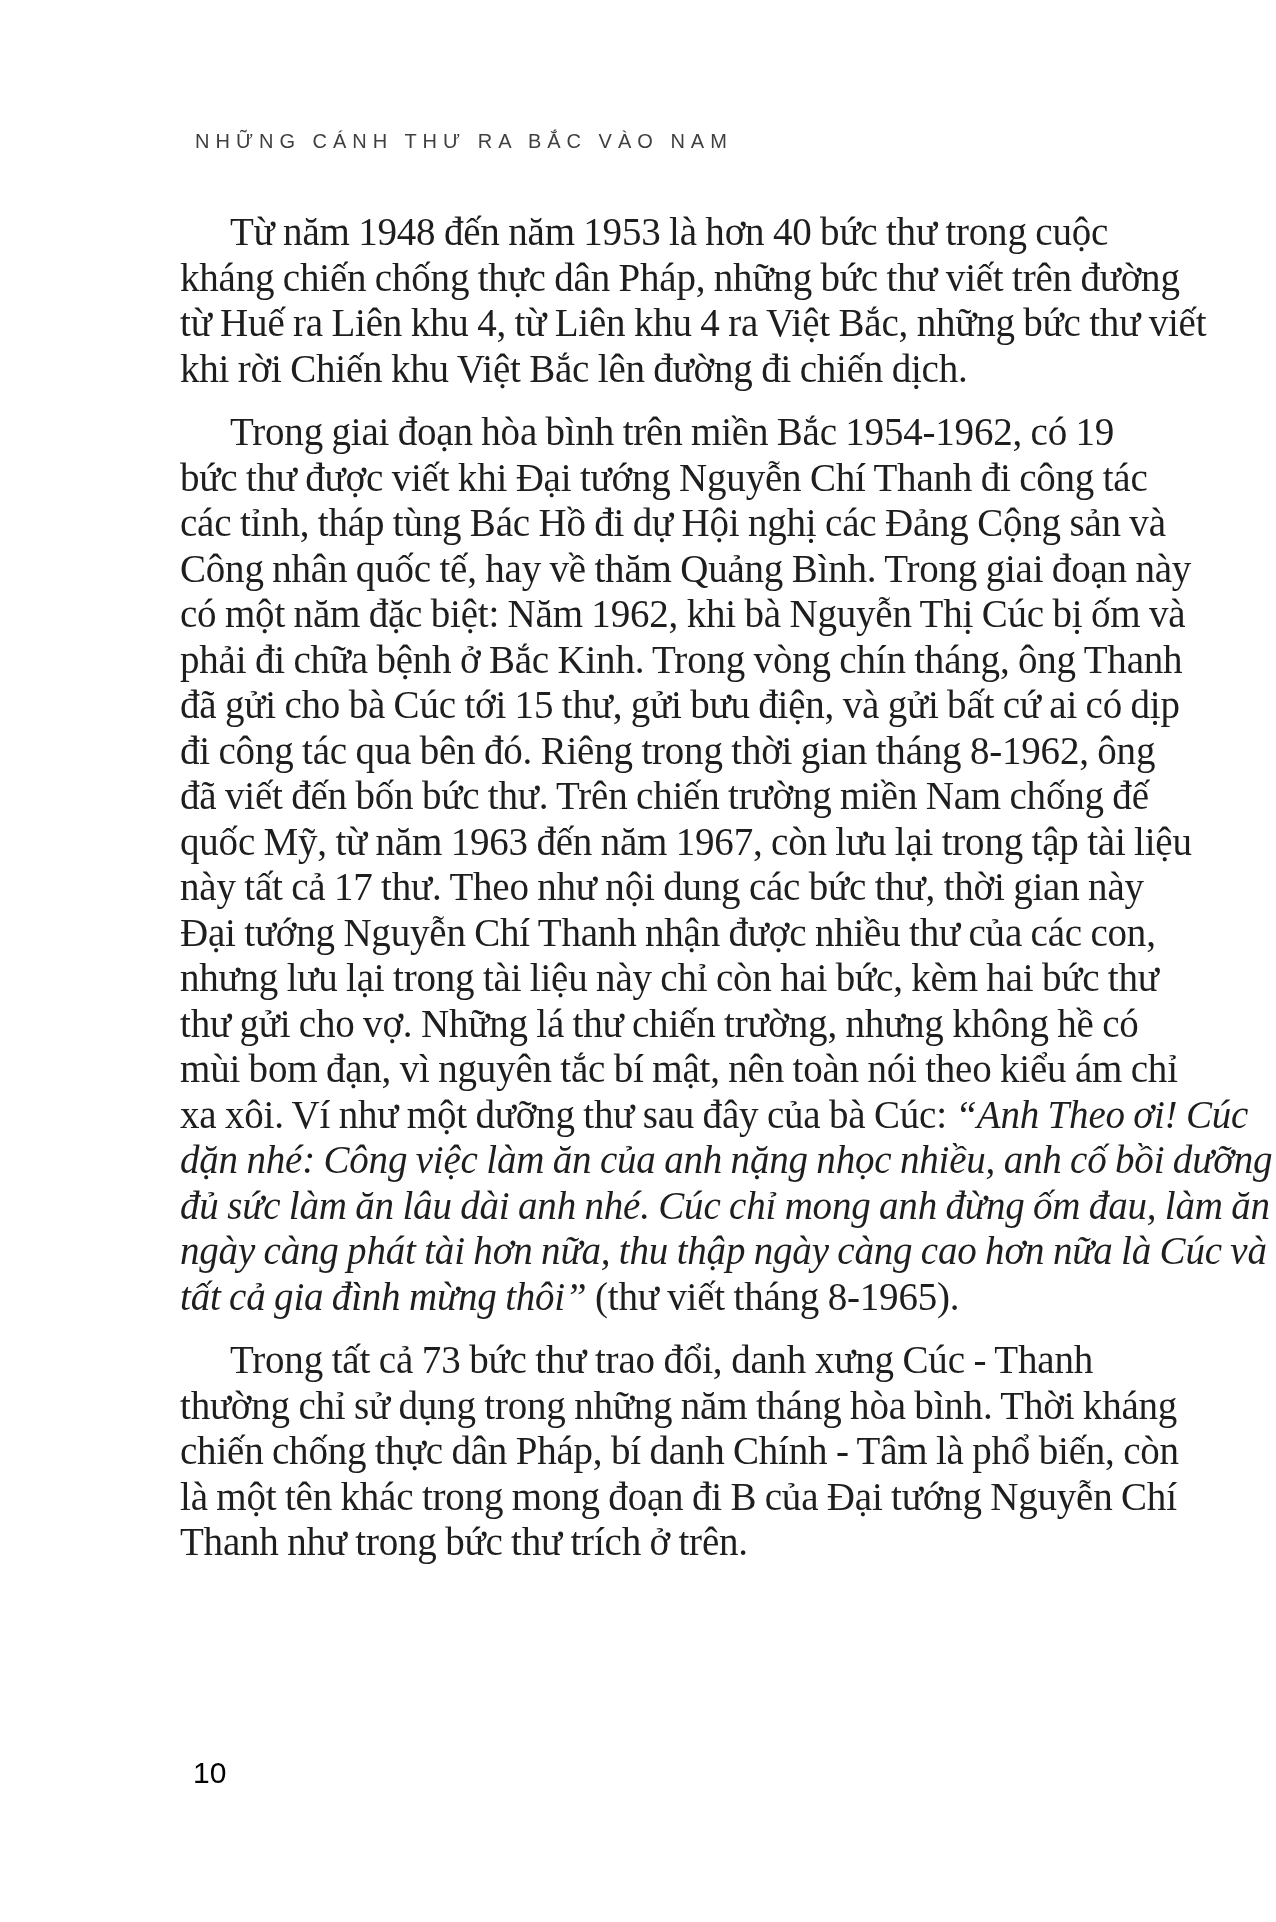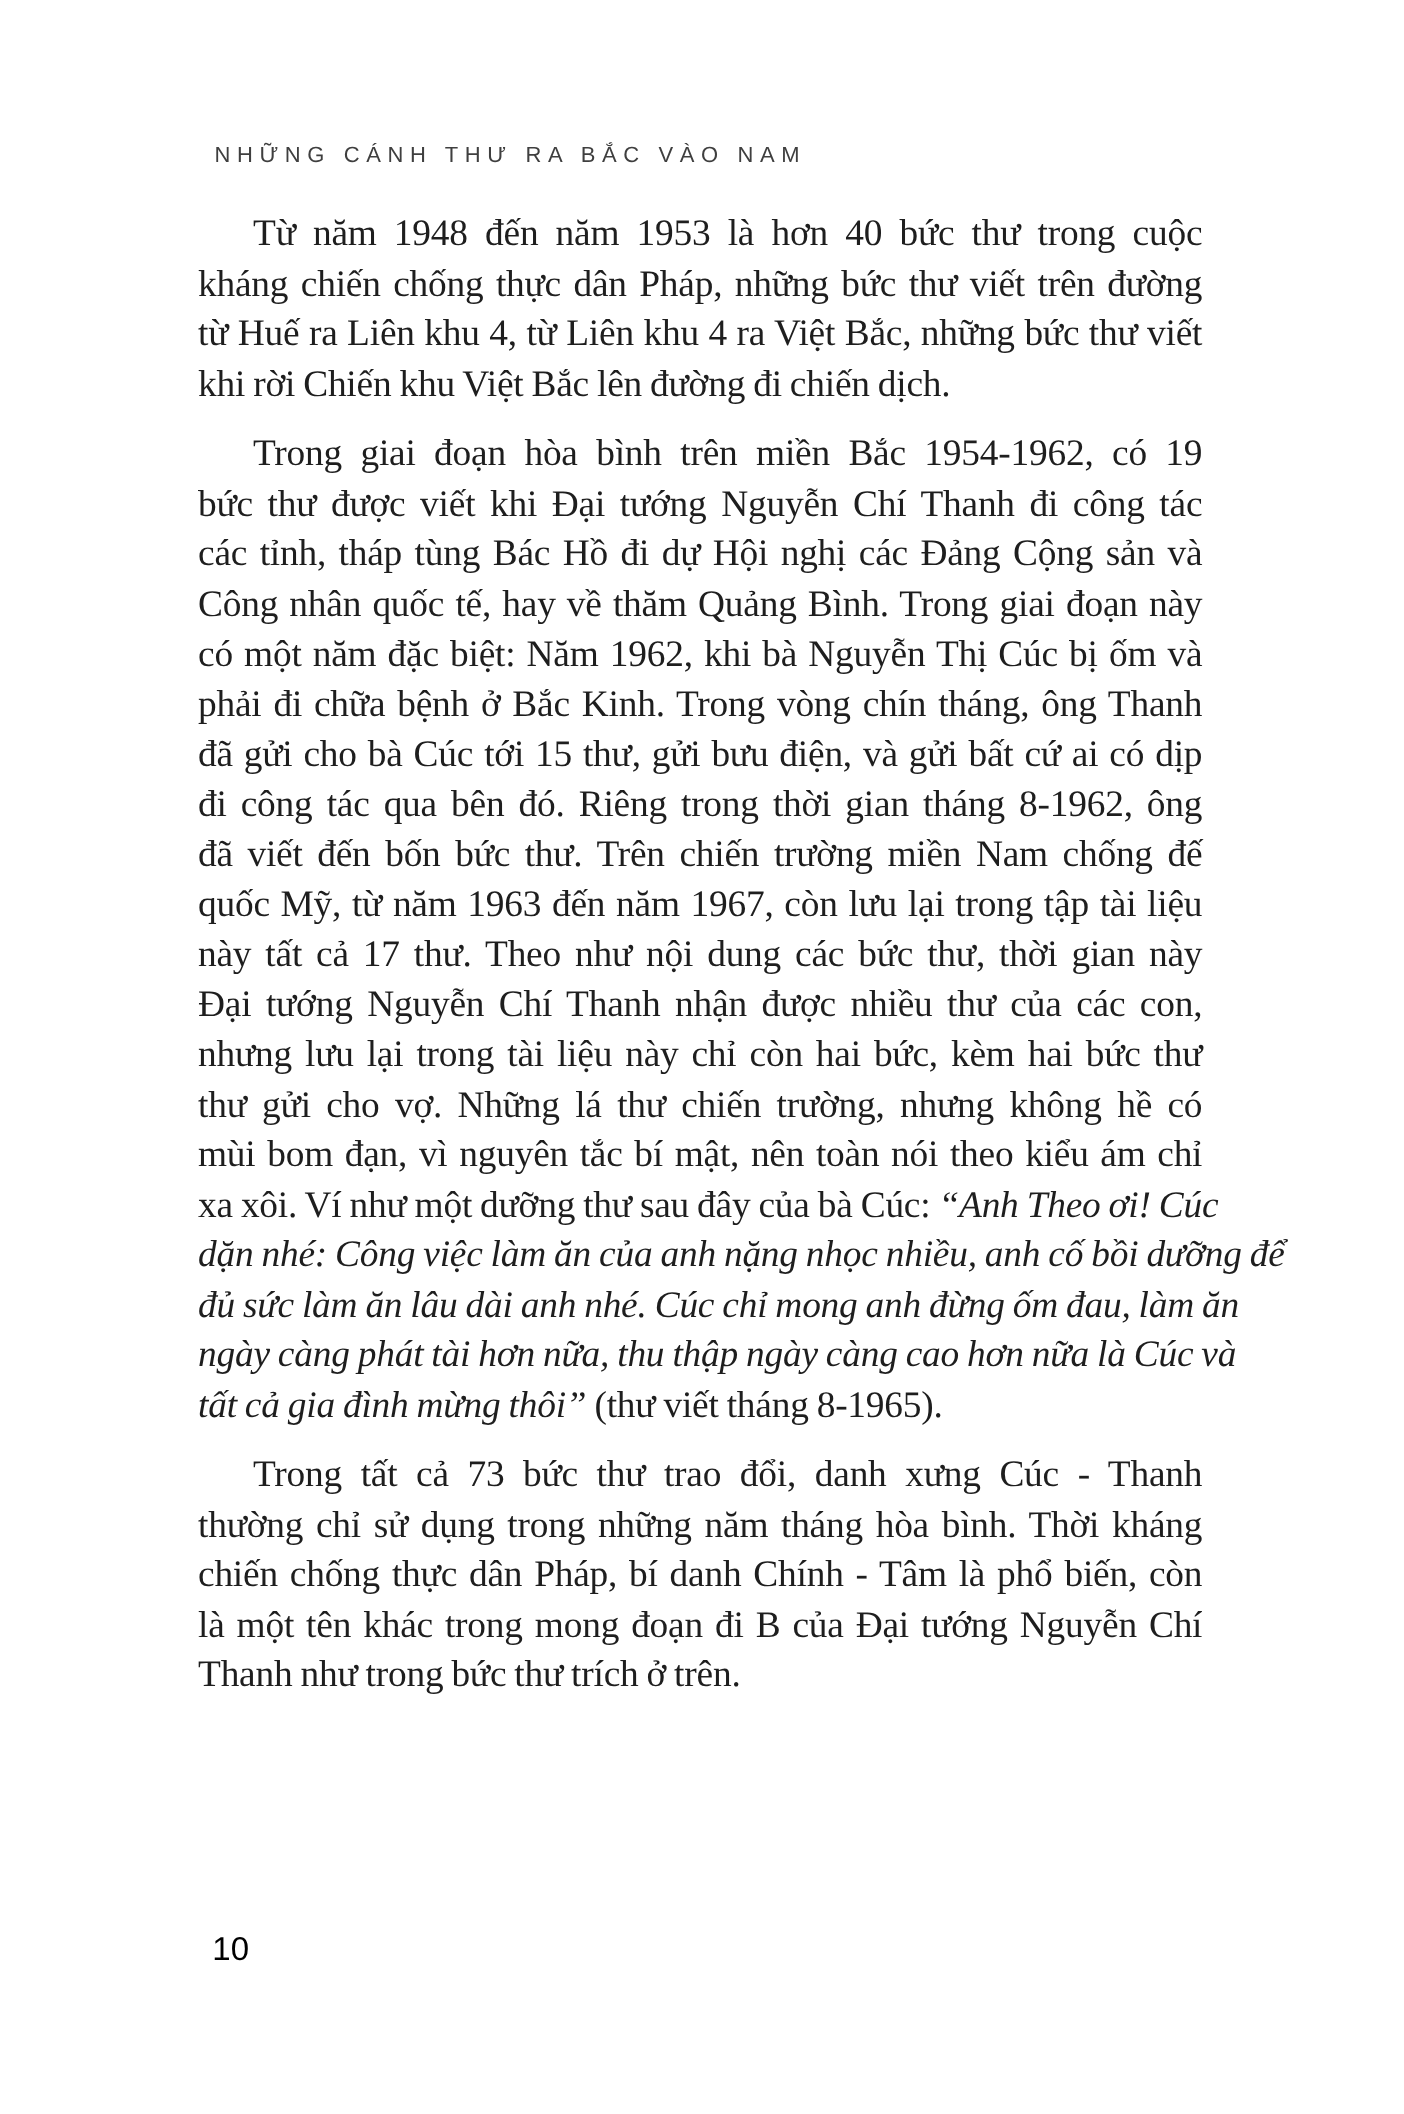--- a/index.html
+++ b/index.html
@@ -20,23 +20,23 @@
     font-size: 20px;
     font-weight: 400;
     letter-spacing: 6px;
     color: #3f3f3f;
     white-space: nowrap;
     margin-left: 16px;
   }
   .body-text {
     position: absolute;
     left: 180px;
-    top: 190px;
+    top: 209px;
     width: 913px;
-    font-size: 34px;
+    font-size: 39px;
     line-height: 45.5px;
     letter-spacing: -0.2px;
     word-spacing: -1px;
   }
   .para { margin: 0 0 18px 0; }
   .para:last-child { margin-bottom: 16px; }
   .line {
     text-align: justify;
     text-align-last: justify;
     white-space: nowrap;

